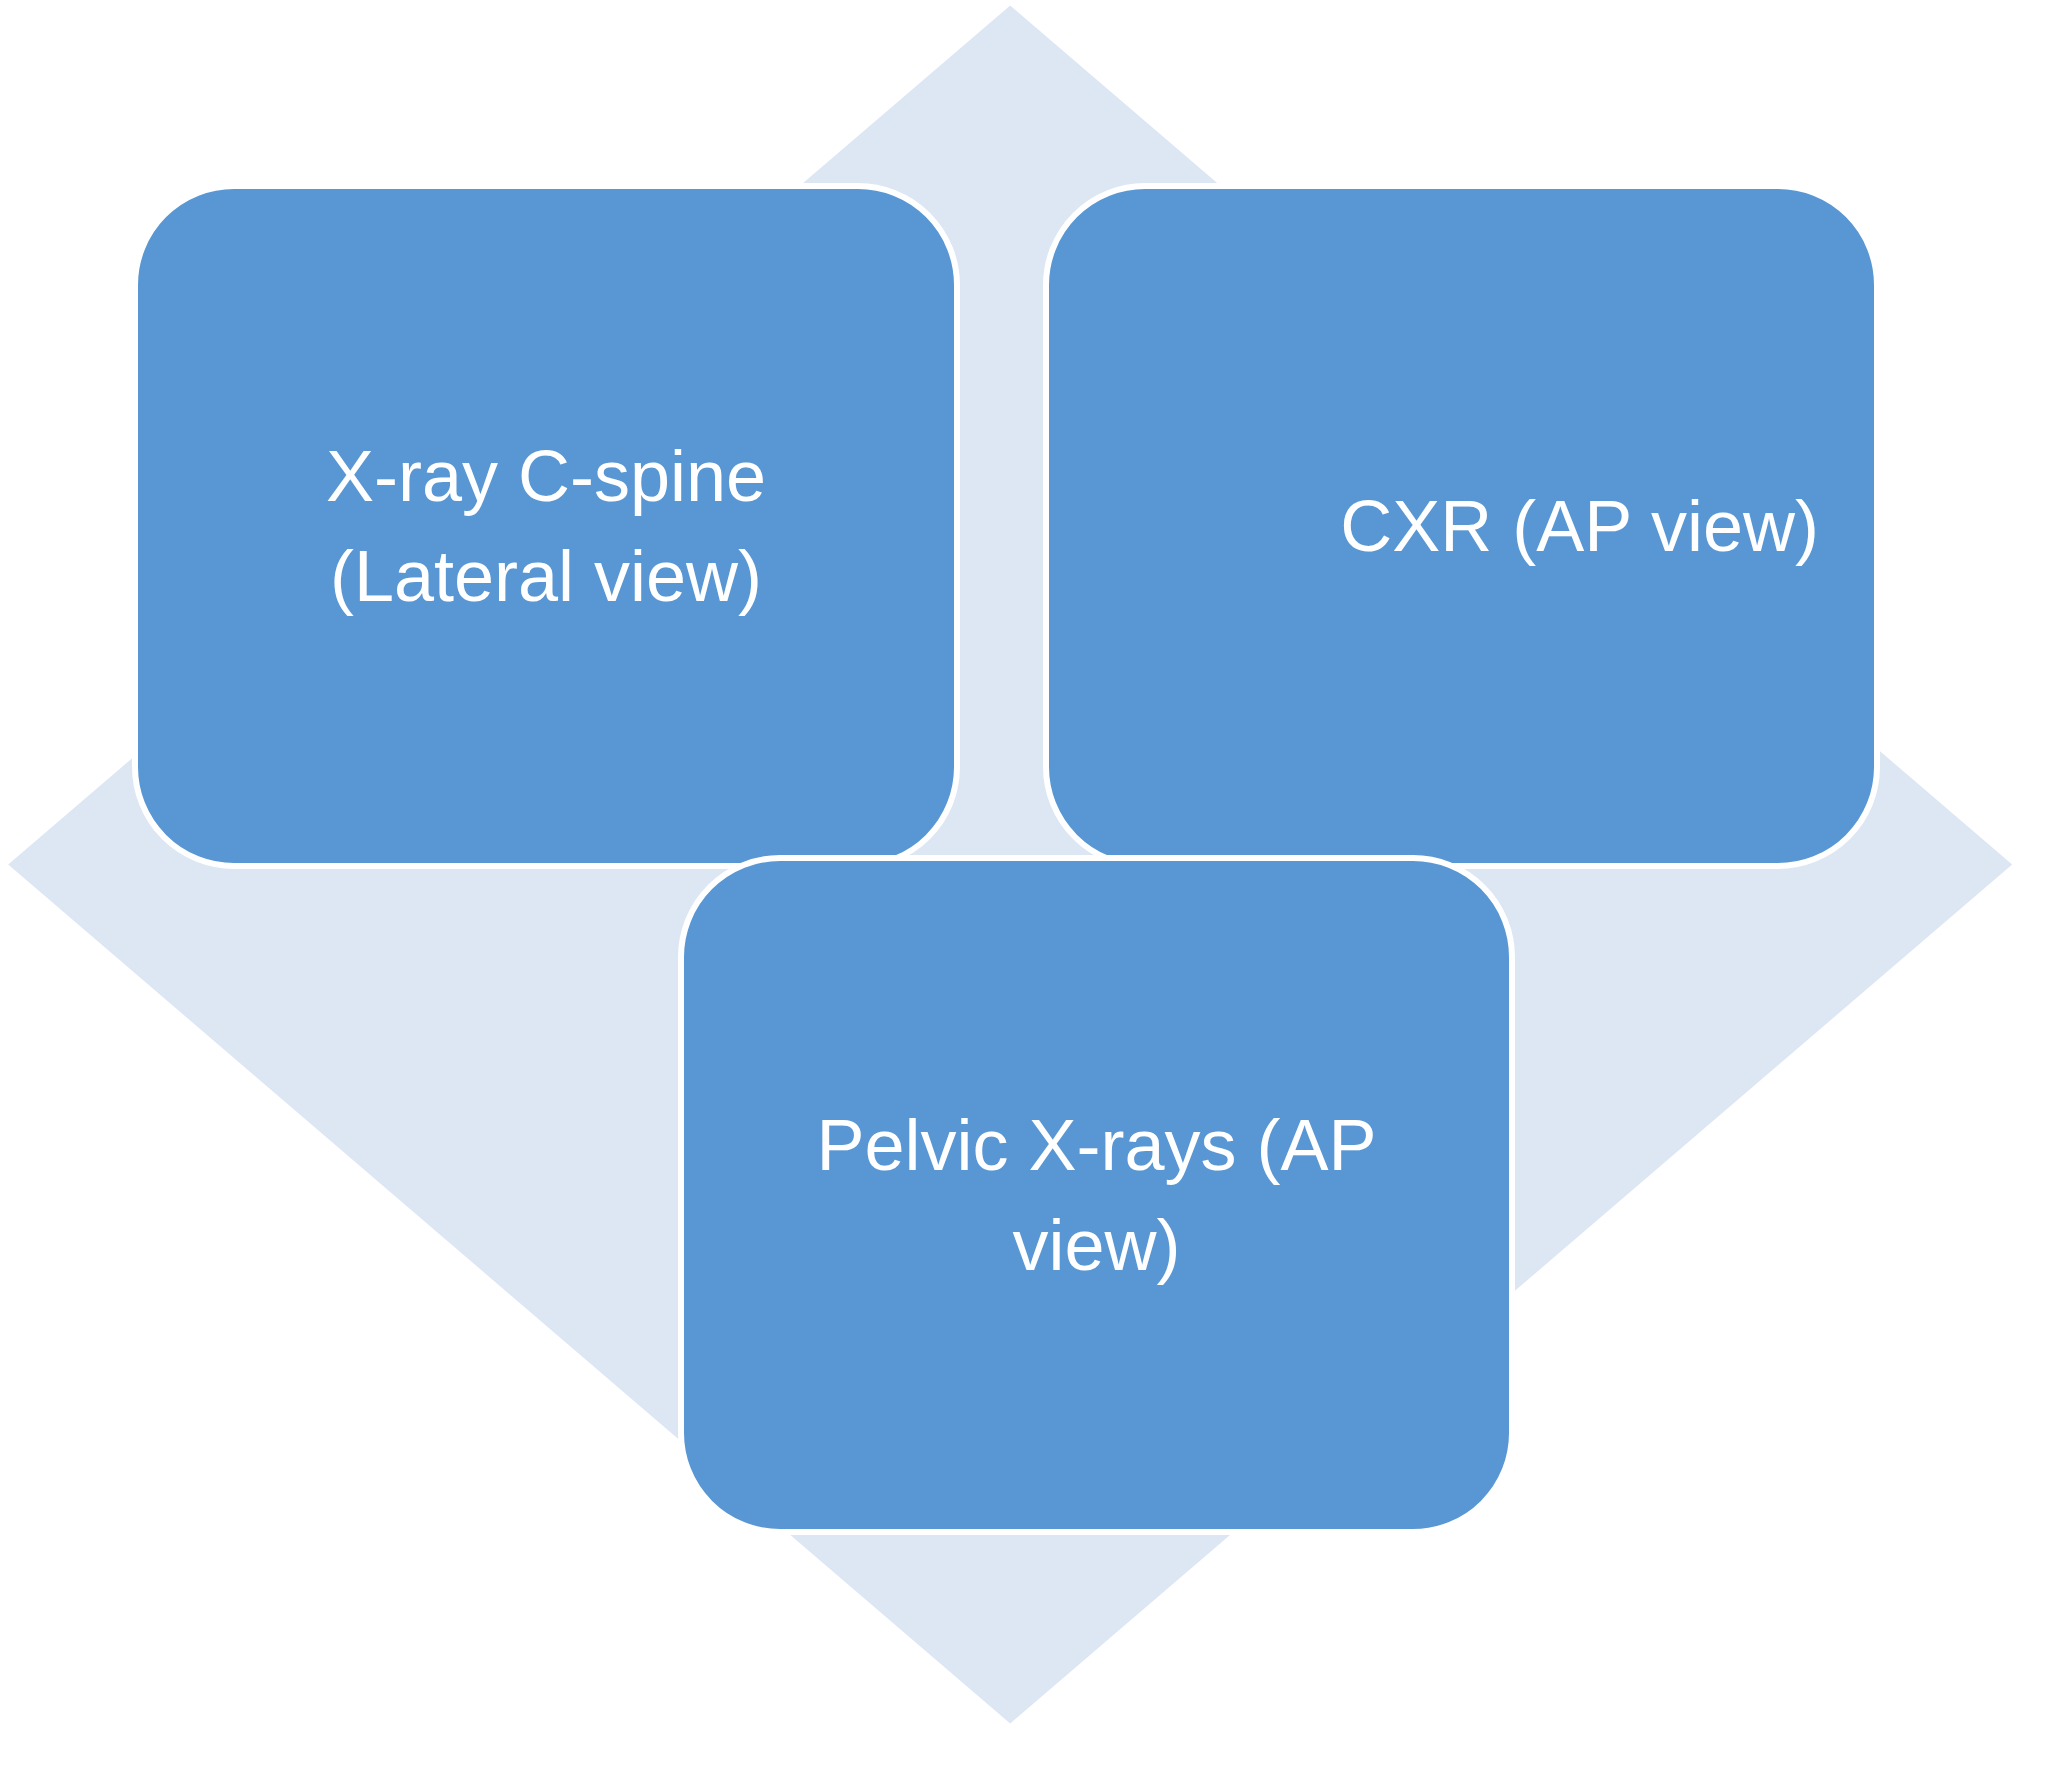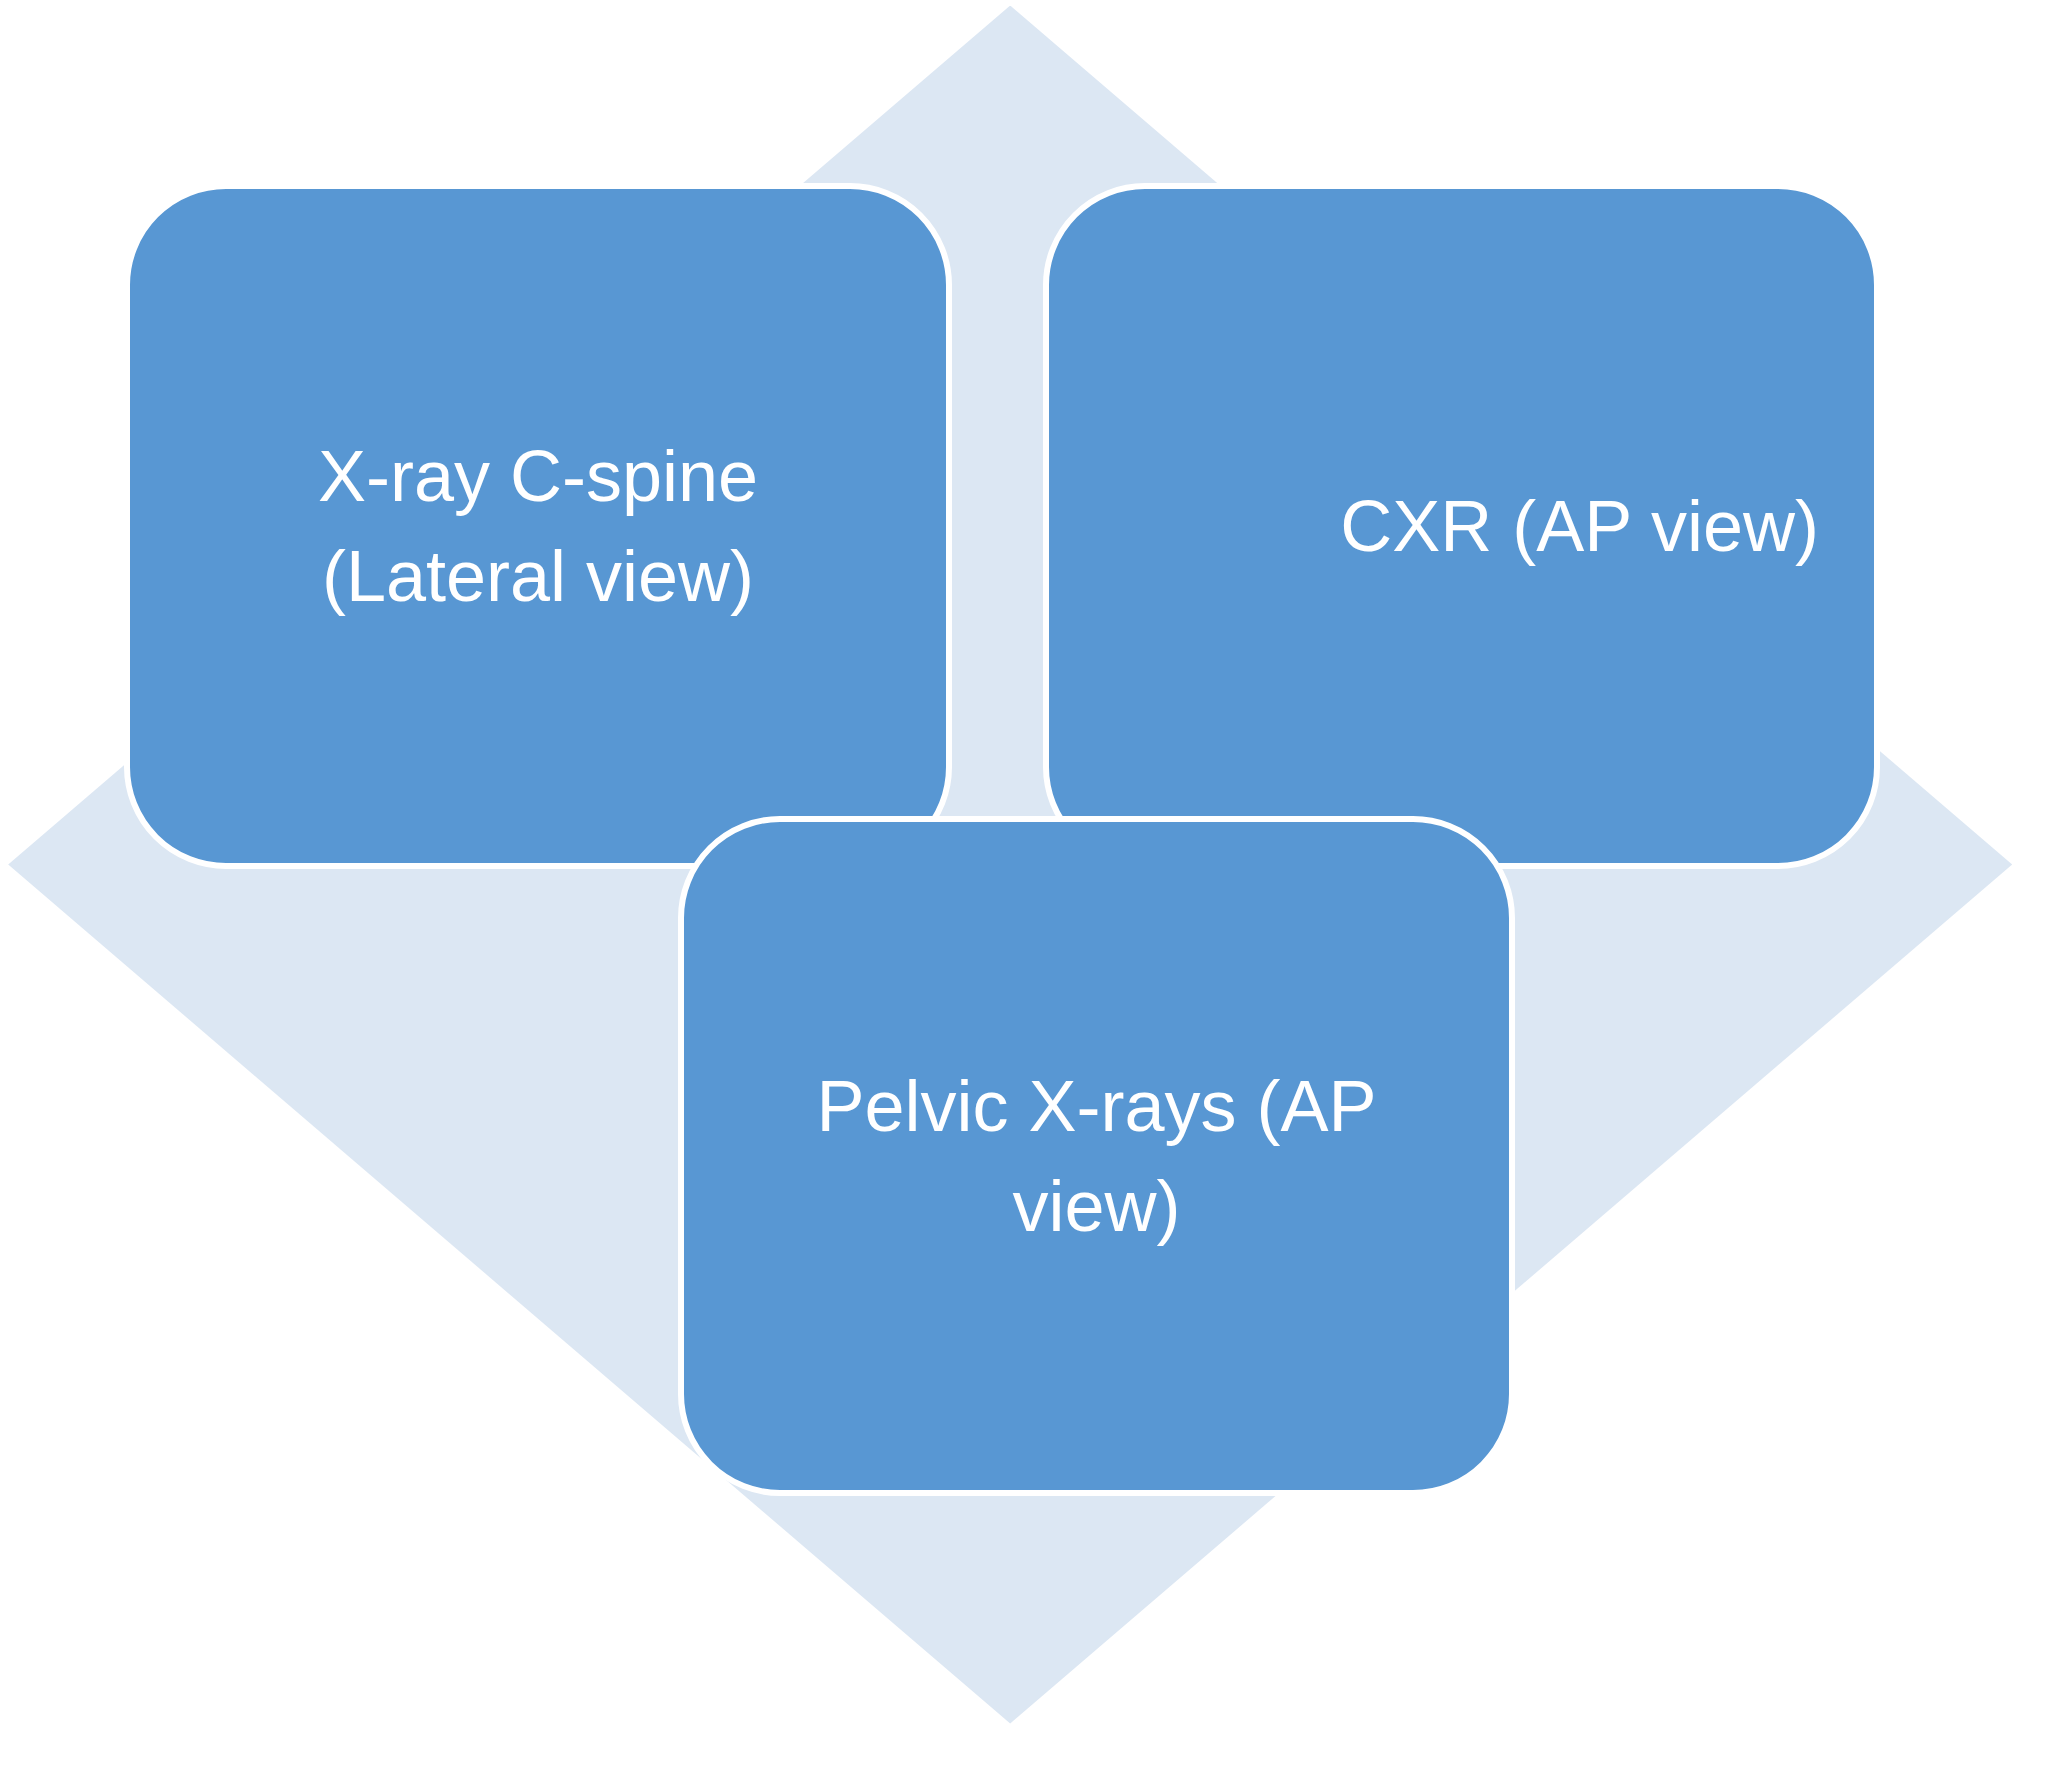--- a/index.html
+++ b/index.html
@@ -39,23 +39,23 @@
     border-radius: 102px;
     display: flex;
     align-items: center;
     justify-content: center;
     text-align: center;
     color: var(--node-text);
     font-size: 72px;
     line-height: 100px;
     padding: 27px 55px;
   }
-  .node-1 { left: 124px;  top: 183px;  width: 828px; height: 686px; }
+  .node-1 { left: 132px;  top: 183px;  width: 828px; height: 686px; }
   .node-2 { left: 1043px; top: 183px;  width: 837px; height: 686px; justify-content: flex-end; }
-  .node-3 { left: 678px;  top: 816px; width: 837px; height: 680px;  }
+  .node-3 { left: 678px;  top: 855px; width: 837px; height: 680px;  }
   .label-line { display: block; white-space: nowrap; }
 </style>
 </head>
 <body>
 
 <div class="canvas">
 
   <div class="diamond"></div>
 
   <div class="node node-1">

